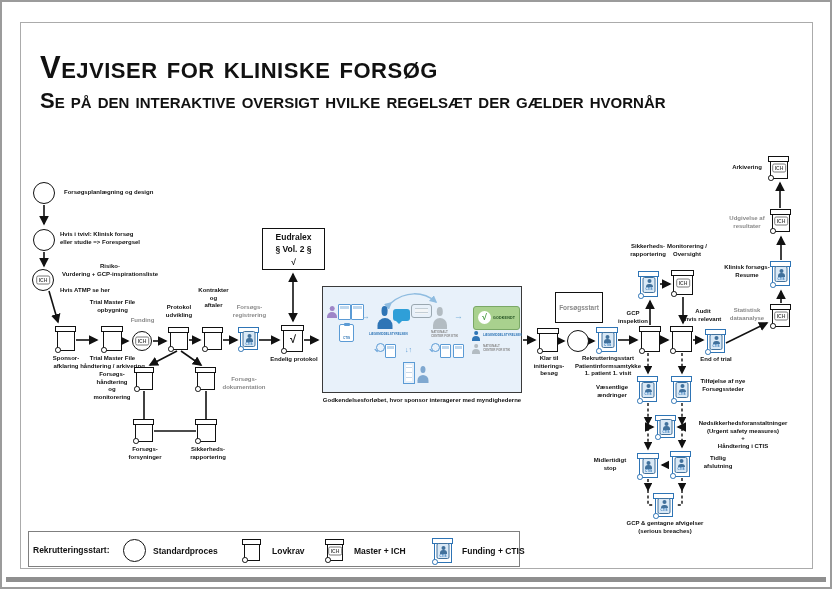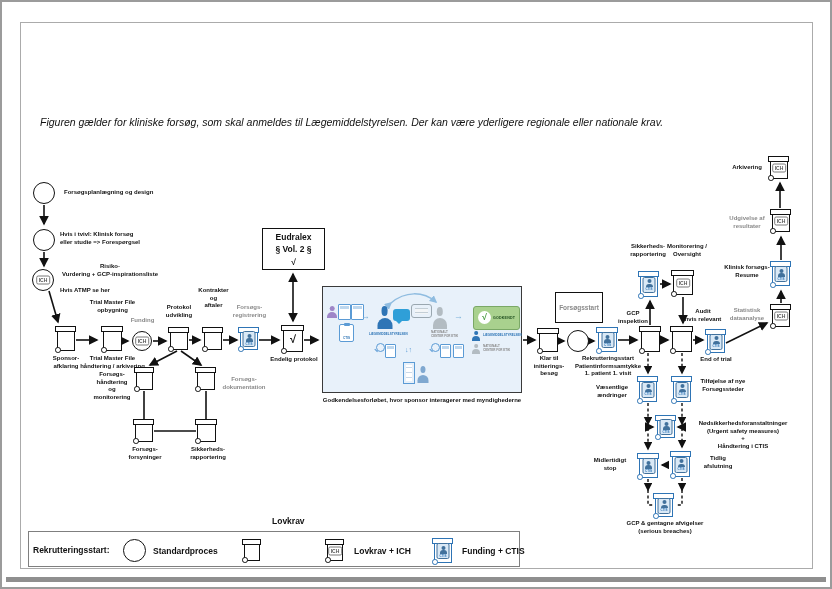--- a/index.html
+++ b/index.html
@@ -121,21 +121,22 @@
       <path d="M648,428 L648,449" marker-end="url(#m)"></path>
       <path d="M682,428 L682,447" marker-end="url(#m)"></path>
       <path d="M669,465 L662,465" marker-end="url(#m)"></path>
       <path d="M648,479 L648,490" marker-end="url(#m)"></path>
       <path d="M682,478 L682,490" marker-end="url(#m)"></path>
       <path d="M648,490 L648,505 L653,505"></path>
       <path d="M682,490 L682,505 L676,505"></path>
     </g>
   </svg>
 
-  <div class="note">Figuren gælder for kliniske forsøg, som skal anmeldes til Lægemiddelstyrelsen. Der kan være yderligere regionale eller nationale krav.</div>
+  <div class="title">Vejviser for kliniske forsøg</div>
+  <div class="subtitle">Se på den interaktive oversigt hvilke regelsæt der gælder hvornår</div>
 
   <div class="circ" style="left:33px;top:182px;width:22px;height:22px"></div>
   <div class="lbl" style="left:64px;top:189px;width:130px">Forsøgsplanlægning og design</div>
 
   <div class="circ" style="left:33px;top:229px;width:22px;height:22px"></div>
   <div class="lbl" style="left:60px;top:231px;width:100px">Hvis i tvivl: Klinisk forsøg
 eller studie =&gt; Forespørgsel</div>
 
   <div class="circ" style="left:32px;top:269px;width:22px;height:22px">
     <span class="ichbox">ICH</span>
@@ -451,27 +452,27 @@
 (serious breaches)</div>
 
   <div class="lbox"></div>
   <div class="leglbl" style="left:33px;top:545px">Rekrutteringsstart:</div>
   <div class="circ" style="left:123px;top:539px;width:23px;height:23px"></div>
   <div class="leglbl" style="left:153px;top:546px">Standardproces</div>
   <div class="doc" style="left:244px;top:540px;width:16px;height:21px">
       <span class="roll"></span>
       <span class="curl"></span>
     </div>
-  <div class="leglbl" style="left:272px;top:516px">Lovkrav</div>
+  <div class="leglbl" style="left:272px;top:546px">Lovkrav</div>
   <div class="doc" style="left:327px;top:540px;width:16px;height:21px">
       <span class="roll"></span>
       <span class="curl"></span>
     <span class="ichbox">ICH</span>
     </div>
-  <div class="leglbl" style="left:354px;top:546px">Lovkrav + ICH</div>
+  <div class="leglbl" style="left:354px;top:546px">Master + ICH</div>
   <div class="doc ctis" style="left:434px;top:539px;width:18px;height:24px">
       <span class="roll"></span>
       <span class="curl"></span>
     <span class="badge">
         <span class="bh"></span>
         <span class="bb"></span>
         <span class="bt">CTIS</span>
       </span>
     </div>
   <div class="leglbl" style="left:462px;top:546px">Funding + CTIS</div>

